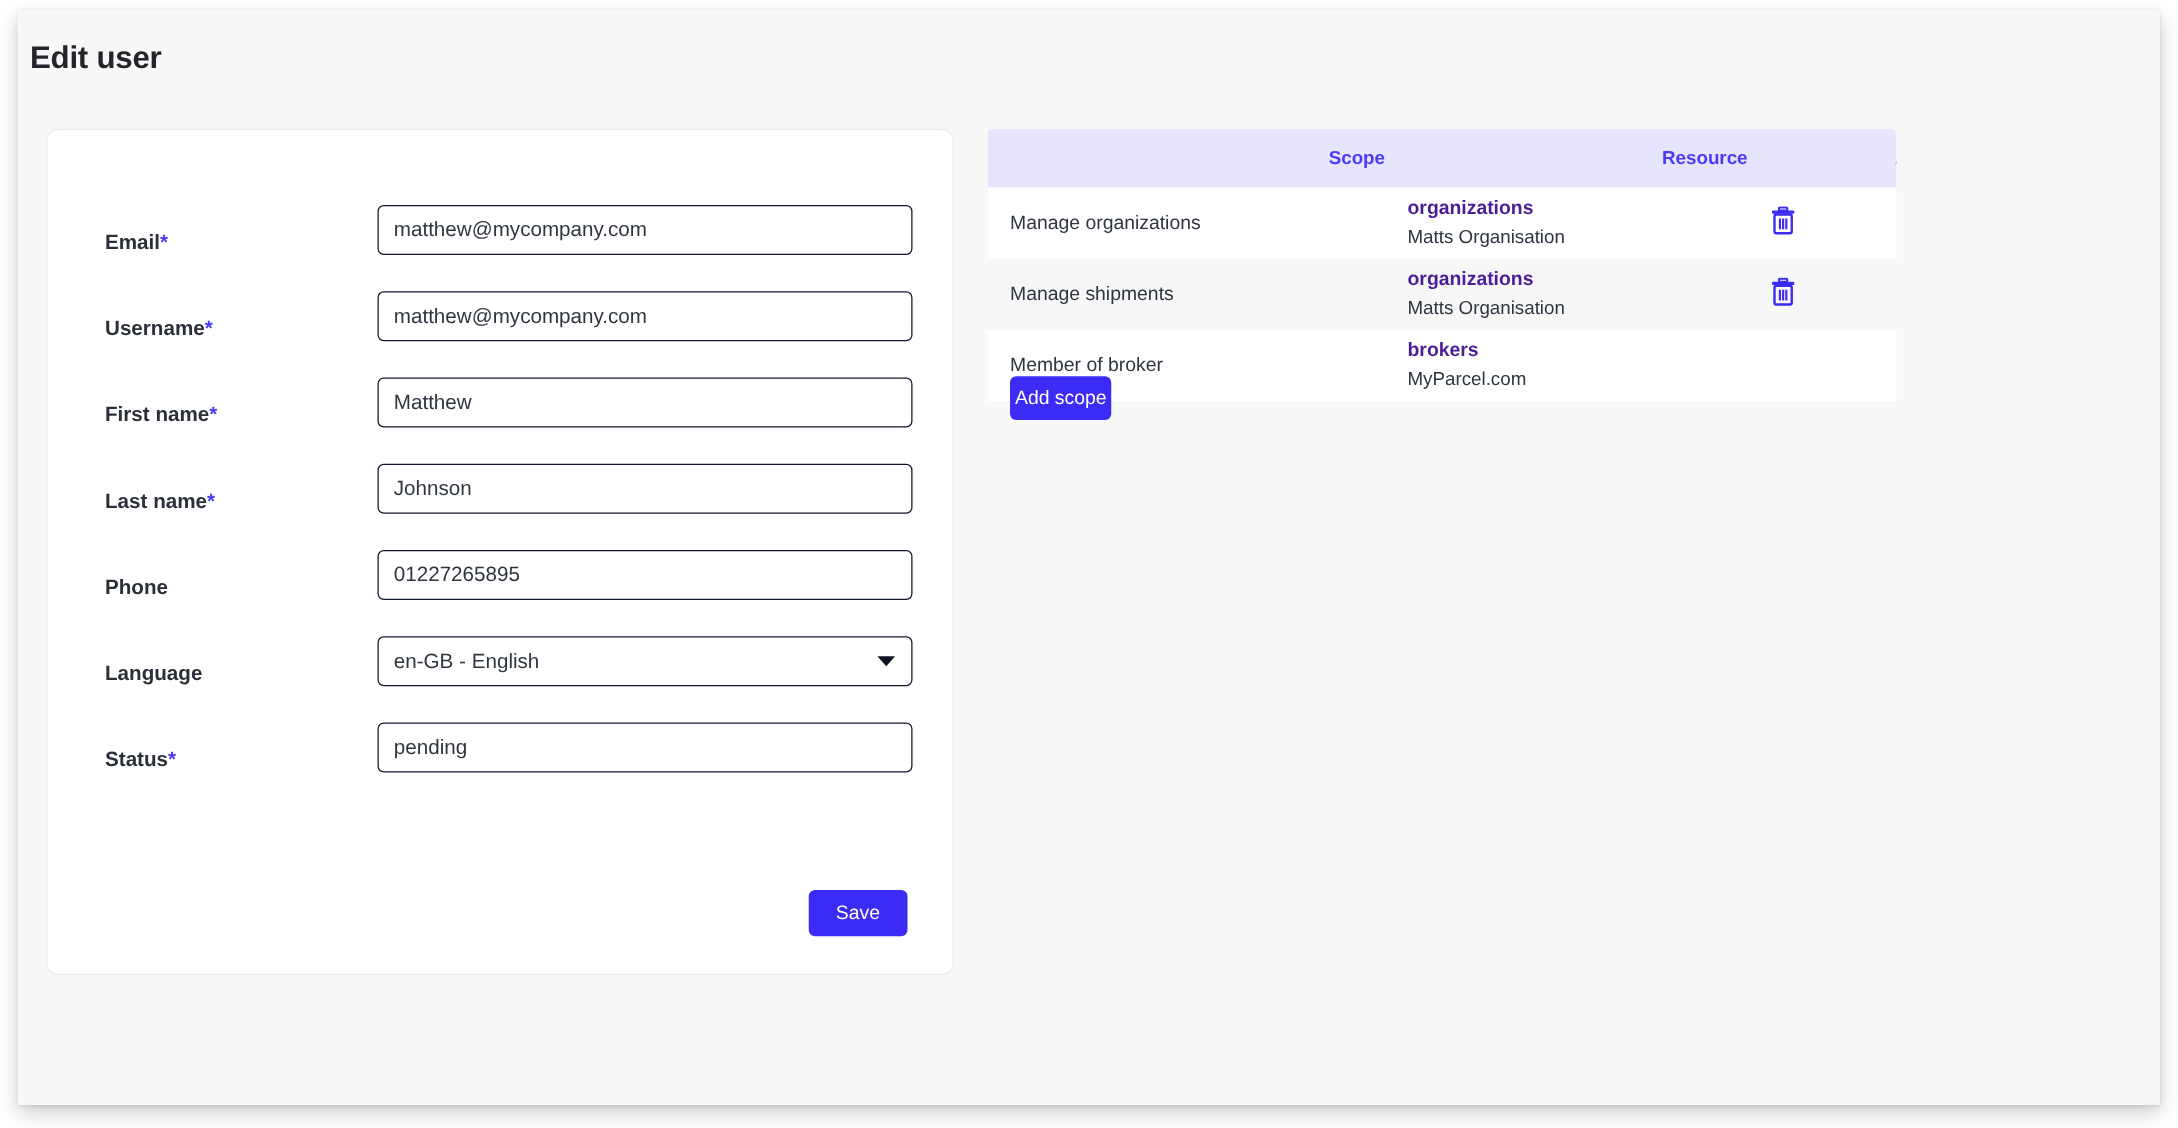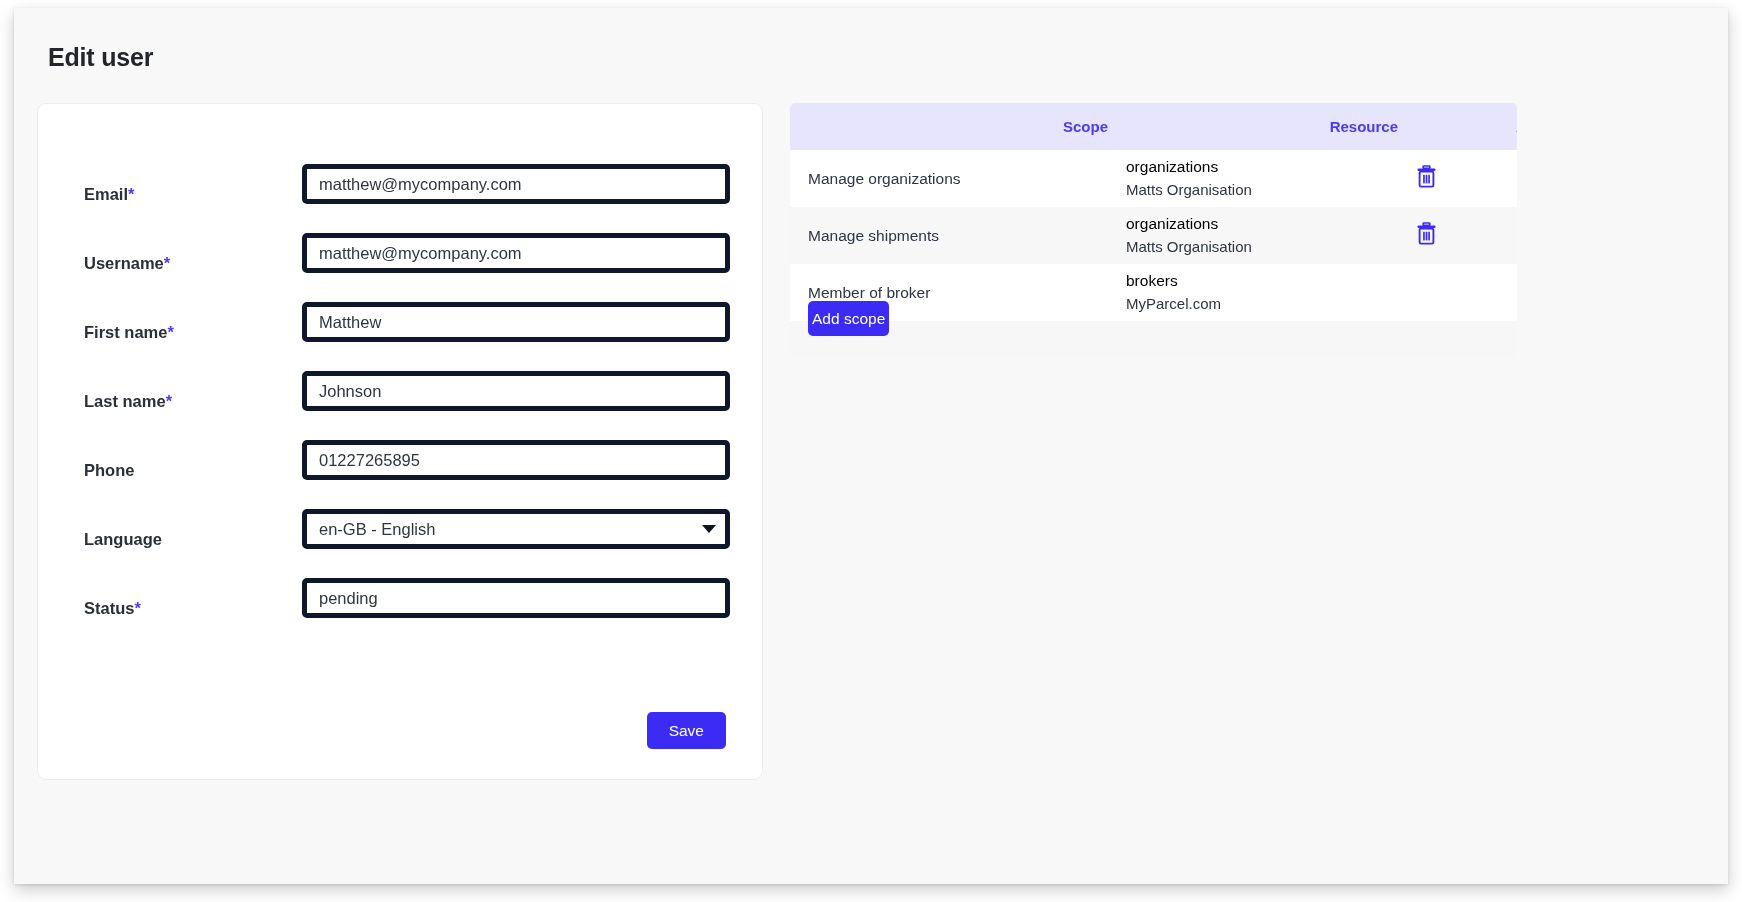--- a/index.html
+++ b/index.html
@@ -21,27 +21,26 @@
     top: 8px;
     width: 1714px;
     height: 876px;
     background: #f8f8f9;
     box-shadow: 0 6px 16px rgba(0,0,0,0.20), 0 1px 3px rgba(0,0,0,0.12);
     overflow: hidden;
   }
 
   .page-title {
     position: absolute;
-    left: 34px;
+    left: 10px;
     top: 24px;
     font-size: 25px;
     font-weight: bold;
     color: #22252a;
     letter-spacing: -0.2px;
-    margin-top: 11px;
   }
 
   
   .form-card {
     position: absolute;
     left: 23px;
     top: 95px;
     width: 726px;
     height: 677px;
     background: #ffffff;
@@ -79,21 +78,21 @@
   .field-control {
     position: relative;
     width: 428px;
     flex: 0 0 428px;
   }
 
   .text-input {
     width: 100%;
     height: 40px;
     box-sizing: border-box;
-    border: 5px solid #0f172a;
+    border: 1px solid #0f172a;
     border-radius: 5px;
     background: #ffffff;
     font-family: "Liberation Sans", sans-serif;
     font-size: 16.5px;
     color: #303640;
     padding: 0 12px;
     outline: none;
   }
   .text-input::placeholder { color: #a8acb3; }
 
@@ -164,22 +163,22 @@
     height: 57px;
     vertical-align: middle;
     padding: 0 0 0 18px;
     font-size: 15.5px;
     color: #2f3540;
     background: #ffffff;
   }
   .scope-table tr.alt td { background: #f7f7f8; }
 
   .res-type {
-    font-weight: normal;
-    color: #000000;
+    font-weight: bold;
+    color: #4c1d95;
     font-size: 15.5px;
     line-height: 1.45;
   }
   .res-name {
     color: #2f3540;
     font-size: 15px;
     line-height: 1.45;
   }
 
   .trash-btn {

